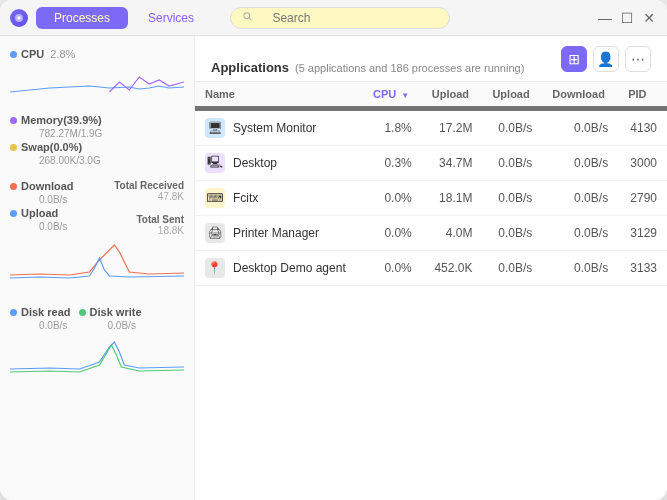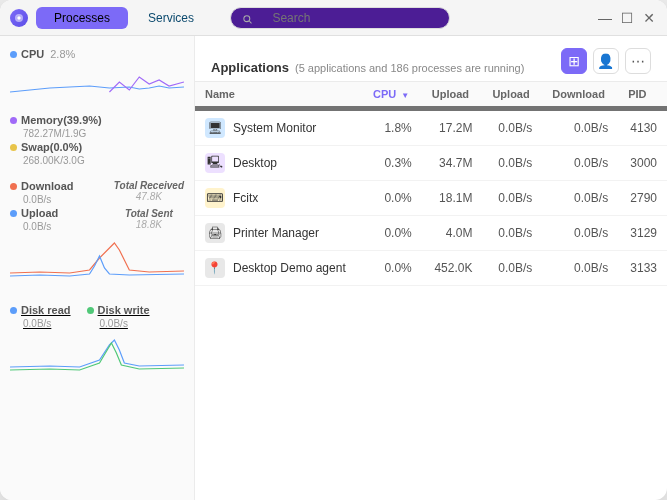--- a/index.html
+++ b/index.html
@@ -48,31 +48,31 @@
     }
     .tab {
       padding: 4px 18px;
       border-radius: 6px;
       font-size: 12px;
       cursor: pointer;
       font-weight: 500;
     }
     .tab.active {
       background: #7c6af7;
-      color: #000000;
+      color: #fef9c3;
     }
     .tab.inactive {
       background: transparent;
-      color: #0c4a6e;
+      color: #8b5cf6;
     }
     .search-bar {
       flex: 1;
       display: flex;
-      align-items: flex-end;
-      background: #4c1d95;
+      align-items: flex-start;
+      background: #fef9c3;
       border: 1px solid #ddd;
       border-radius: 16px;
       padding: 3px 12px;
       margin: 0 10px;
       gap: 20px;
       max-width: 220px;
     }
     .search-bar input {
       border: none; outline: none;
       font-size: 12px; color: #888;
@@ -127,21 +127,21 @@
       flex-shrink: 0;
     }
     .dot-blue { background: #5c9dfa; }
     .dot-purple { background: #a06af8; }
     .dot-yellow { background: #e8c44a; }
     .dot-red { background: #f07050; }
     .dot-green { background: #50c878; }
     .sidebar-value {
       font-size: 10px;
       color: #999;
-      margin-left: 13px;
+      margin-left: 29px;
       margin-bottom: 2px;
     }
     .mini-graph {
       height: 36px;
       width: 100%;
       margin-bottom: 4px;
     }
     .memory-row {
       display: flex;
       align-items: center;
@@ -176,21 +176,20 @@
     }
     
     .main-panel {
       flex: 1;
       display: flex;
       flex-direction: column;
       overflow: hidden;
     }
     .panel-header {
       display: flex;
-      align-items: center;
       justify-content: space-between;
       padding: 10px 16px 6px;
       border-bottom: 1px solid #ebebeb;
       flex-shrink: 0;
     }
     .panel-title {
       font-size: 13px;
       font-weight: 600;
       color: #333;
     }
@@ -331,35 +330,35 @@
               <div class="dot dot-red"></div>
               <span>Download</span>
             </div>
             <div class="sidebar-value">0.0B/s</div>
             <div class="sidebar-label" style="margin-top:2px;">
               <div class="dot dot-blue"></div>
               <span>Upload</span>
             </div>
             <div class="sidebar-value">0.0B/s</div>
           </div>
-          <div style="text-align:center;font-style:italic;">
+          <div style="text-align:right;">
             <div style="font-size:10px;color:#666;font-weight:600;">Total Received</div>
             <div style="font-size:10px;color:#aaa;">47.8K</div>
-            <div style="font-size:10px;color:#666;font-weight:600;margin-top:6px;">Total Sent</div>
+            <div style="font-size:10px;color:#666;font-weight:600;margin-top:12px;">Total Sent</div>
             <div style="font-size:10px;color:#aaa;">18.8K</div>
           </div>
         </div>
         <svg class="net-graph" viewBox="0 0 175 44" preserveAspectRatio="none">
           <path d="M0,35 L30,34 L60,35 L80,32 L90,20 L100,10 L105,5 L110,12 L115,22 L120,32 L140,34 L175,33" stroke="#f07050" stroke-width="1.2" fill="none"></path>
           <path d="M0,38 L30,37 L60,38 L80,36 L85,28 L90,18 L95,30 L100,36 L120,37 L175,36" stroke="#5c9dfa" stroke-width="1.2" fill="none"></path>
         </svg>
       </div>
 
       <div class="sidebar-section disk-section">
-        <div style="display:flex;gap:16px;text-decoration:underline;">
+        <div style="display:flex;gap:8px;">
           <div>
             <div class="sidebar-label">
               <div class="dot dot-blue"></div>
               <span>Disk read</span>
             </div>
             <div class="sidebar-value">0.0B/s</div>
           </div>
           <div>
             <div class="sidebar-label">
               <div class="dot dot-green"></div>

